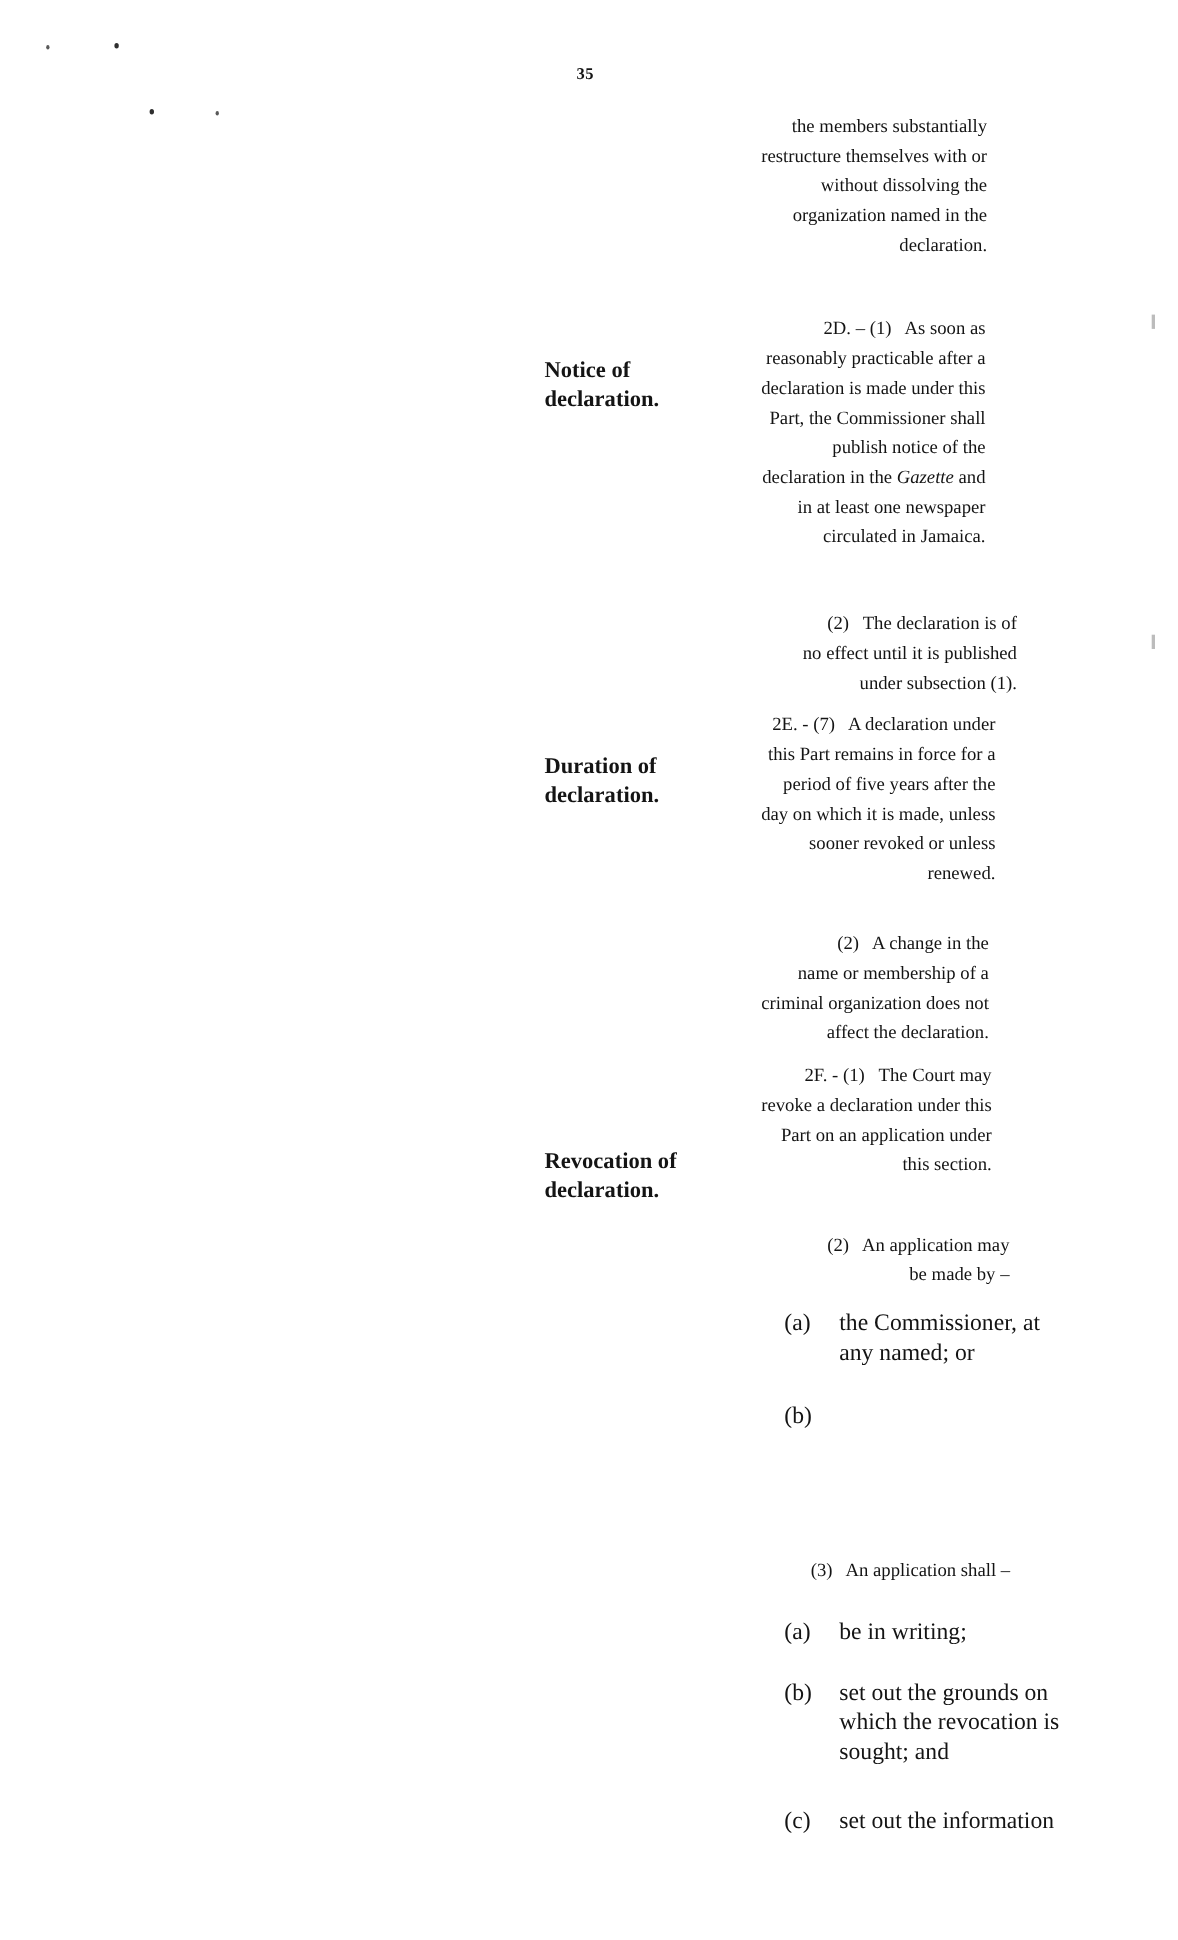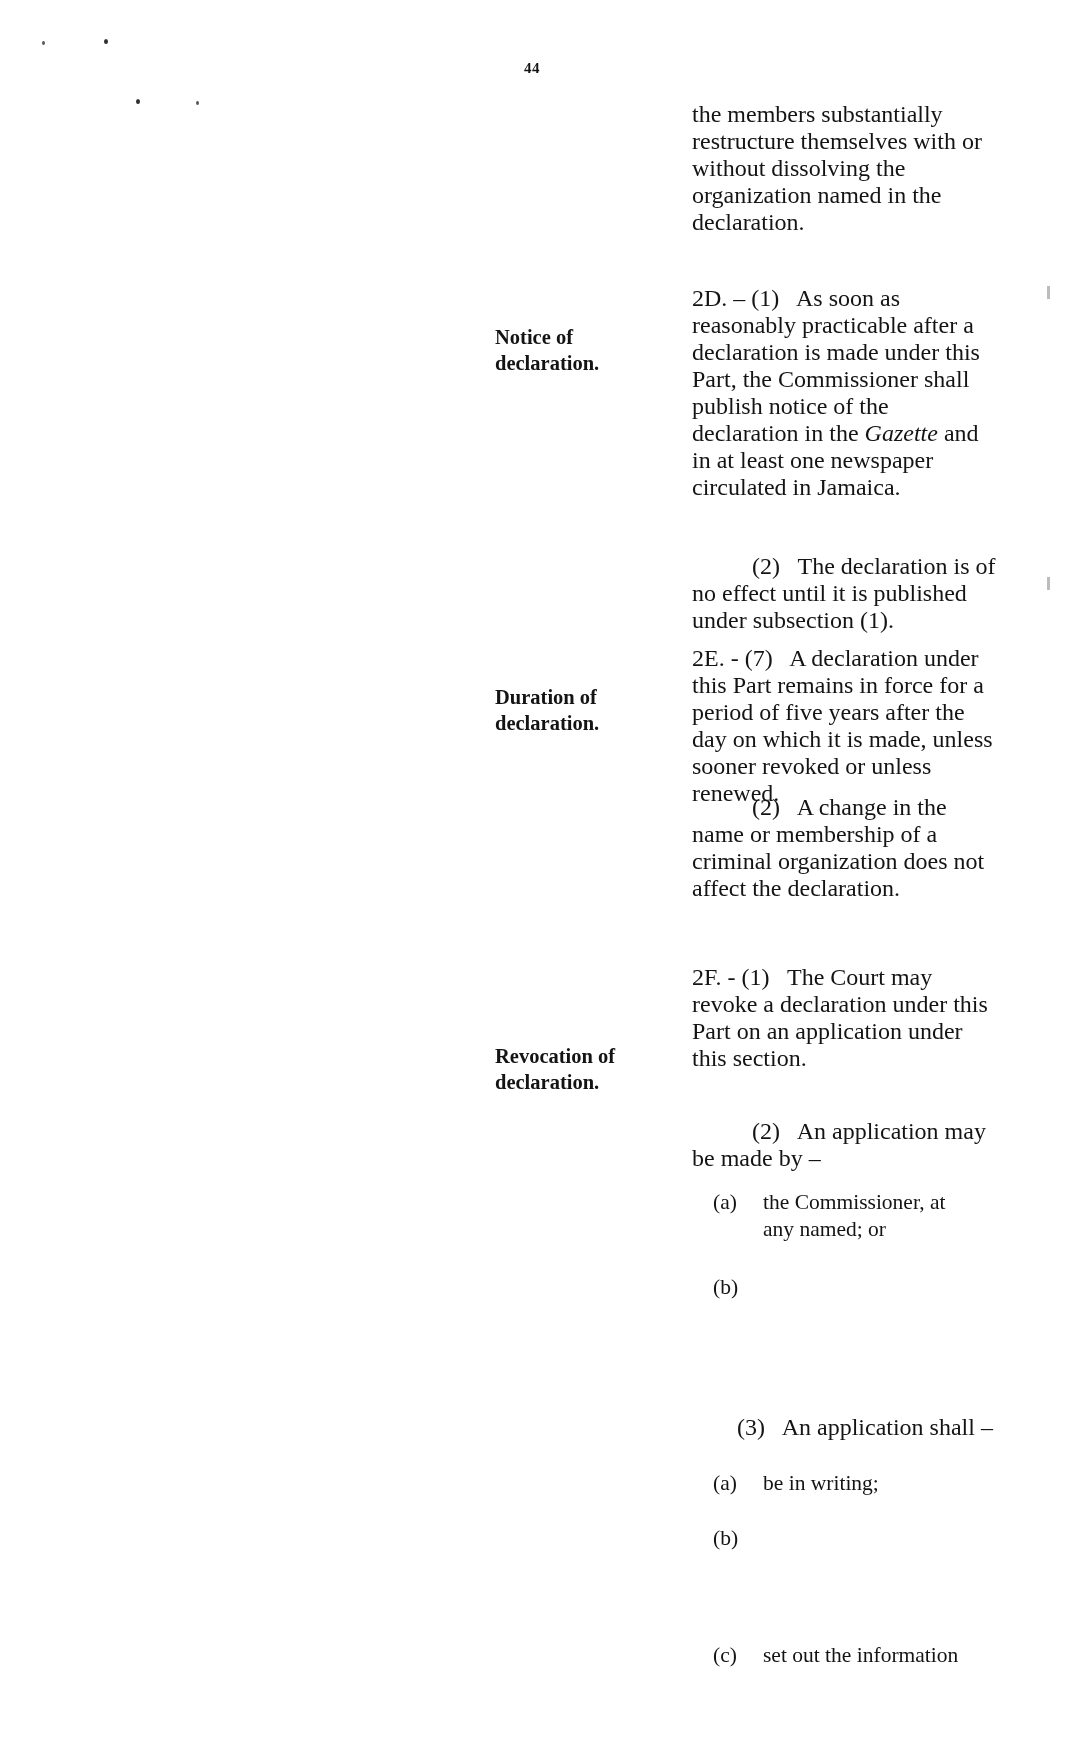--- a/index.html
+++ b/index.html
@@ -14,23 +14,24 @@
   .page-number{
     position:absolute;
     top:60px;left:524px;
     font-size:15px;
     font-weight:700;
     letter-spacing:.5px;
   }
   .body-block{
     position:absolute;
     left:692px;
-    font-size:24px;
+    font-size:17px;
     line-height:27px;
     white-space:pre-wrap;
+    text-align:right;
   }
   .margin-note{
     position:absolute;
     left:495px;
     width:185px;
     font-size:20.5px;
     line-height:26px;
     font-weight:700;
     white-space:pre-wrap;
     margin-top:40px;
@@ -69,21 +70,21 @@
 
 <div class="sheet">
 
   <div class="speck" style="top:41px;left:42px;width:3px;height:4px;opacity:.8"></div>
   <div class="speck" style="top:39px;left:104px;width:4px;height:5px"></div>
   <div class="speck" style="top:99px;left:136px;width:4px;height:5px"></div>
   <div class="speck" style="top:101px;left:196px;width:3px;height:4px;opacity:.8"></div>
   <div class="edge-mark" style="top:286px"></div>
   <div class="edge-mark" style="top:577px"></div>
 
-  <div class="page-number">44</div>
+  <div class="page-number">35</div>
 
   <div class="body-block" style="top:101px">the members substantially
 restructure themselves with or
 without dissolving the
 organization named in the
 declaration.</div>
 
   <div class="margin-note" style="top:284px">Notice of
 declaration.</div>
   <div class="body-block" style="top:285px"><span>2D. – (1)   As soon as
@@ -99,21 +100,21 @@
 under subsection (1).</div>
 
   <div class="margin-note" style="top:644px">Duration of
 declaration.</div>
   <div class="body-block" style="top:645px">2E. - (7)   A declaration under
 this Part remains in force for a
 period of five years after the
 day on which it is made, unless
 sooner revoked or unless
 renewed.</div>
-  <div class="body-block indent-sub" style="top:778px">(2)   A change in the
+  <div class="body-block indent-sub" style="top:828px">(2)   A change in the
 name or membership of a
 criminal organization does not
 affect the declaration.</div>
 
   <div class="margin-note" style="top:1003px">Revocation of
 declaration.</div>
   <div class="body-block" style="top:964px">2F. - (1)   The Court may
 revoke a declaration under this
 Part on an application under
 this section.</div>
@@ -130,19 +131,22 @@
   </div>
 
   <div class="body-block indent-sub3" style="top:1414px">(3)   An application shall –</div>
 
   <div class="list-item" style="top:1470px">
     <span class="list-marker">(a)</span>
     <span class="list-text">be in writing;</span>
   </div>
   <div class="list-item" style="top:1525px">
     <span class="list-marker">(b)</span>
+    <span class="list-text">set out the grounds on
+which the revocation is
+sought; and</span>
   </div>
   <div class="list-item" style="top:1642px">
     <span class="list-marker">(c)</span>
     <span class="list-text">set out the information</span>
   </div>
 
 </div>
 
 </body></html>

